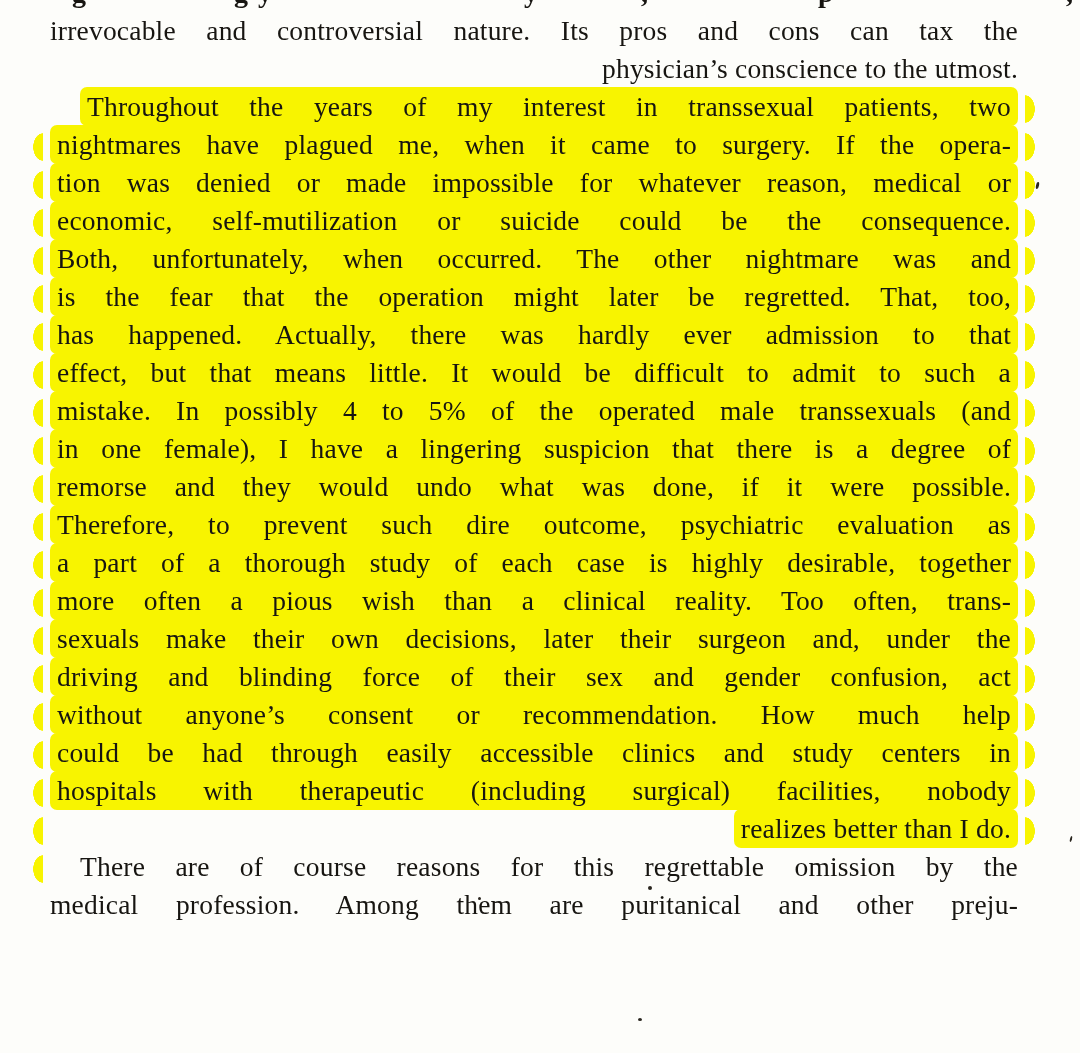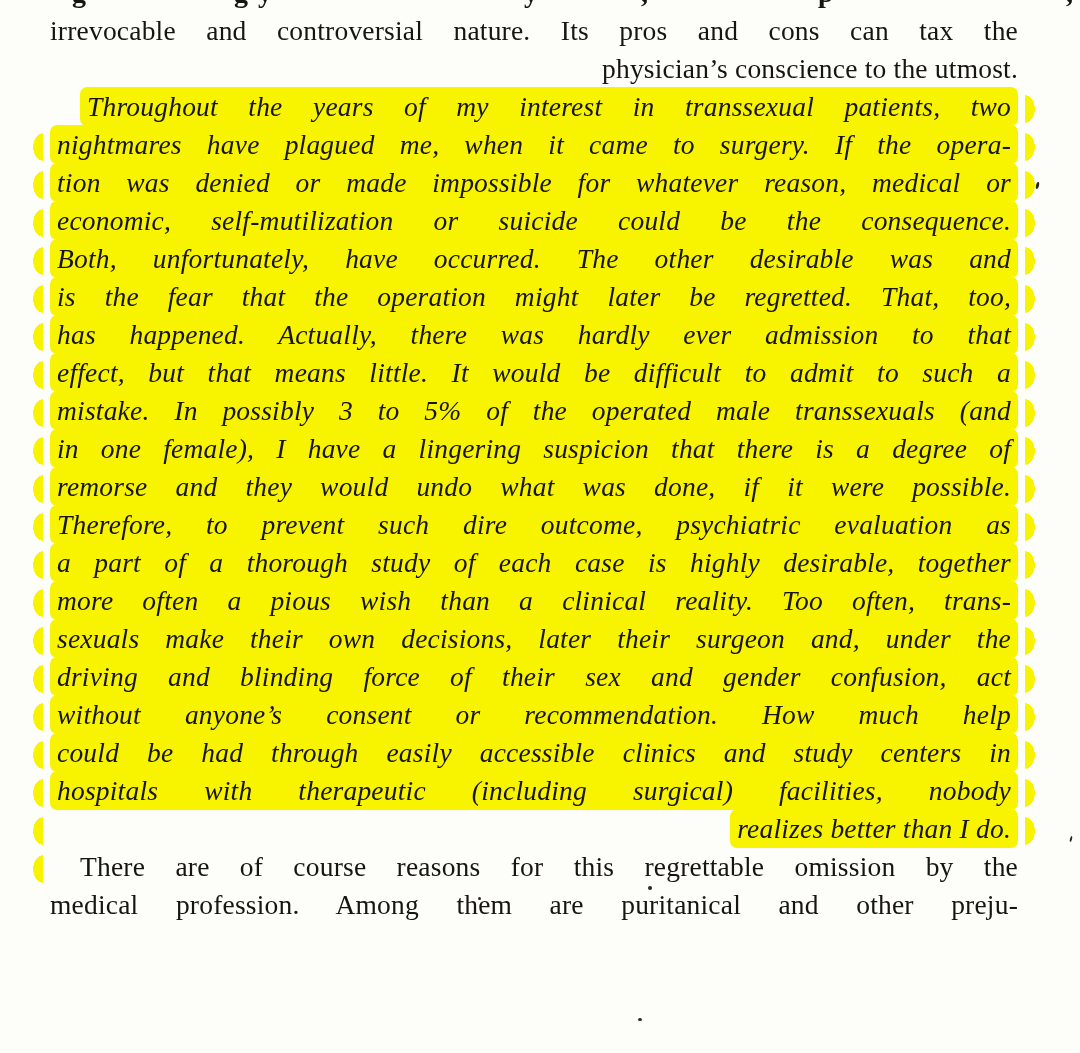--- a/index.html
+++ b/index.html
@@ -52,21 +52,20 @@
     text-align-last: justify;
   }
   .line.indent { padding-left: 30px; }
 
   
   .hl {
     background: var(--hl, #f8f400);
     padding: 4px 7px;
     border-radius: 7px;
     box-decoration-break: clone;
-    font-style: italic;
     -webkit-box-decoration-break: clone;
   }
 
   
   .hl-edge {
     position: absolute;
     width: 10px;
     background-repeat: repeat-y;
     background-size: 10px 38px;
     pointer-events: none;
@@ -113,25 +112,25 @@
 
   <div class="textcol" id="textcol">
     <div class="hl-edge left"></div>
     <div class="hl-edge right"></div>
   <div class="line just"><span>irrevocable and controversial nature. Its pros and cons can tax the</span></div>
       <div class="line"><span>physician’s conscience to the utmost.</span></div>
       <div class="line just indent"><span class="hl">Throughout the years of my interest in transsexual patients, two</span></div>
       <div class="line just"><span class="hl">nightmares have plagued me, when it came to surgery. If the opera-</span></div>
       <div class="line just"><span class="hl">tion was denied or made impossible for whatever reason, medical or</span></div>
       <div class="line just"><span class="hl">economic, self-mutilization or suicide could be the consequence.</span></div>
-      <div class="line just"><span class="hl">Both, unfortunately, have occurred. The other desirable was and</span></div>
+      <div class="line just"><span class="hl">Both, unfortunately, when occurred. The other nightmare was and</span></div>
       <div class="line just"><span class="hl">is the fear that the operation might later be regretted. That, too,</span></div>
       <div class="line just"><span class="hl">has happened. Actually, there was hardly ever admission to that</span></div>
       <div class="line just"><span class="hl">effect, but that means little. It would be difficult to admit to such a</span></div>
-      <div class="line just"><span class="hl">mistake. In possibly 3 to 5% of the operated male transsexuals (and</span></div>
+      <div class="line just"><span class="hl">mistake. In possibly 4 to 5% of the operated male transsexuals (and</span></div>
       <div class="line just"><span class="hl">in one female), I have a lingering suspicion that there is a degree of</span></div>
       <div class="line just"><span class="hl">remorse and they would undo what was done, if it were possible.</span></div>
       <div class="line just"><span class="hl">Therefore, to prevent such dire outcome, psychiatric evaluation as</span></div>
       <div class="line just"><span class="hl">a part of a thorough study of each case is highly desirable, together</span></div>
       <div class="line just"><span class="hl">more often a pious wish than a clinical reality. Too often, trans-</span></div>
       <div class="line just"><span class="hl">sexuals make their own decisions, later their surgeon and, under the</span></div>
       <div class="line just"><span class="hl">driving and blinding force of their sex and gender confusion, act</span></div>
       <div class="line just"><span class="hl">without anyone’s consent or recommendation. How much help</span></div>
       <div class="line just"><span class="hl">could be had through easily accessible clinics and study centers in</span></div>
       <div class="line just"><span class="hl">hospitals with therapeutic (including surgical) facilities, nobody</span></div>

